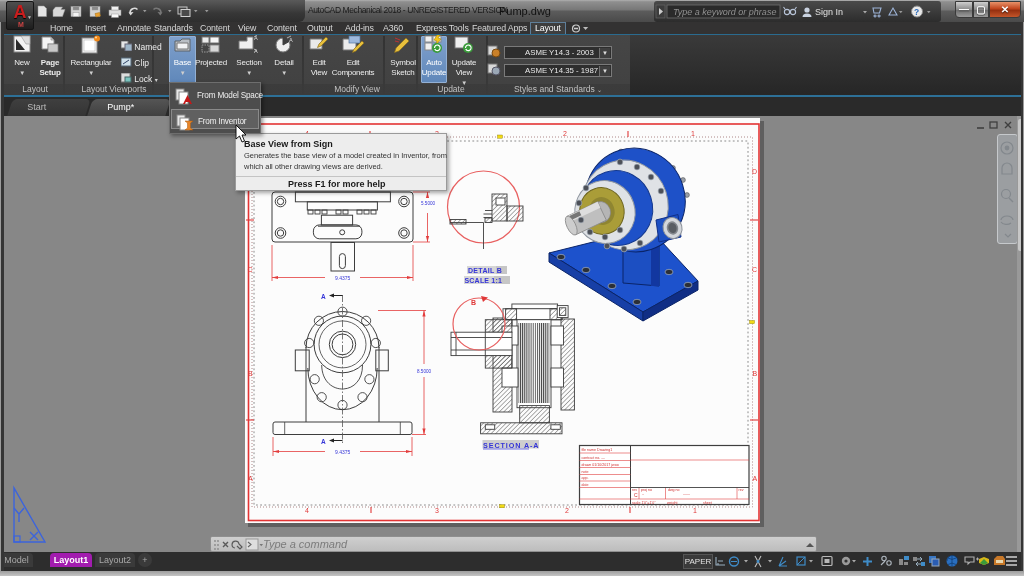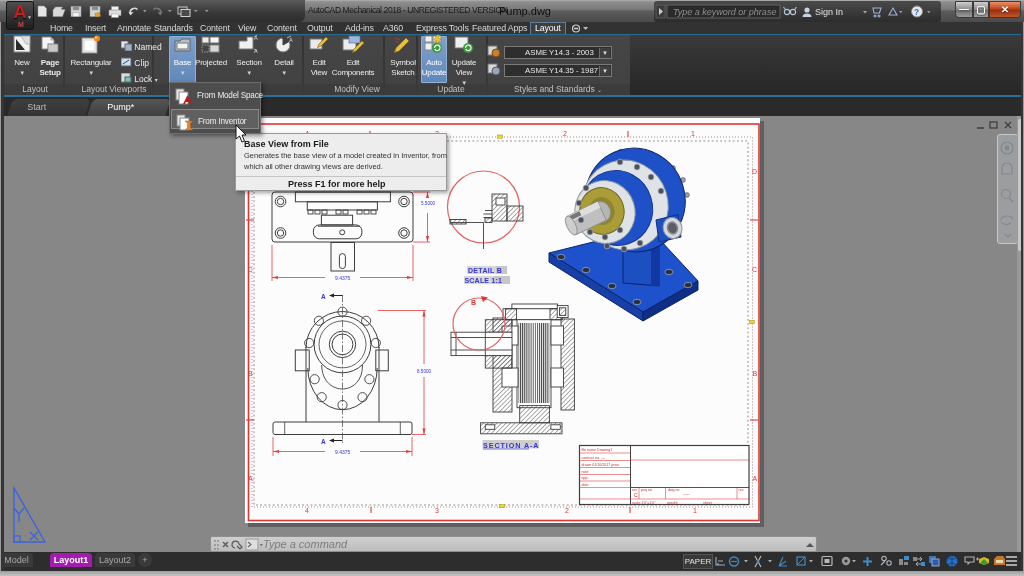--- a/index.html
+++ b/index.html
@@ -747,17 +747,17 @@
       </svg>
     <span style="margin-left:26px;margin-top:48px;">From Inventor</span>
   </div>
 </div>
 
 <svg class="abs" style="left:235px; top:124px; z-index:60;" width="14" height="20">
   <path d="M1 1 L1 15 L4.5 12 L7 18 L9.5 17 L7 11 L11 11 Z" fill="#fff" stroke="#000" stroke-width="0.9"></path>
 </svg>
 
 <div id="tooltip">
-  <b style="position:absolute; left:8px; top:5px;">Base View from File</b>
+  <b style="position:absolute; left:8px; top:5px;">Base View from Sign</b>
   <div style="position:absolute; left:8px; top:17px; width:204px; white-space:nowrap;">Generates the base view of a model created in Inventor, from<br>which all other drawing views are derived.</div>
   <div style="position:absolute; left:0; top:42px; width:210px; border-top:1px solid #c4c4c4;"></div>
   <b style="position:absolute; left:8px; top:45px;padding-left:44px;">Press F1 for more help</b>
 </div>
 
 </body></html>

